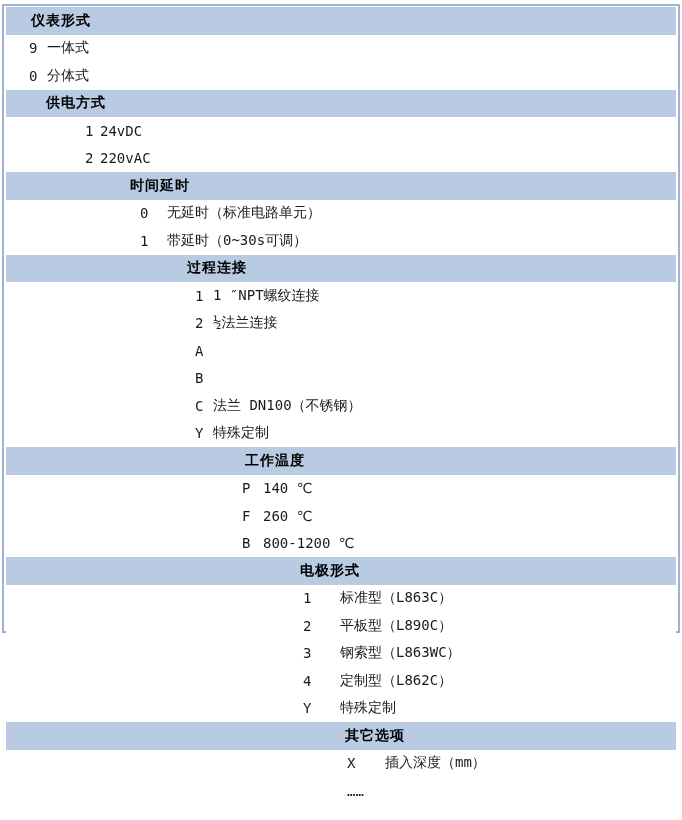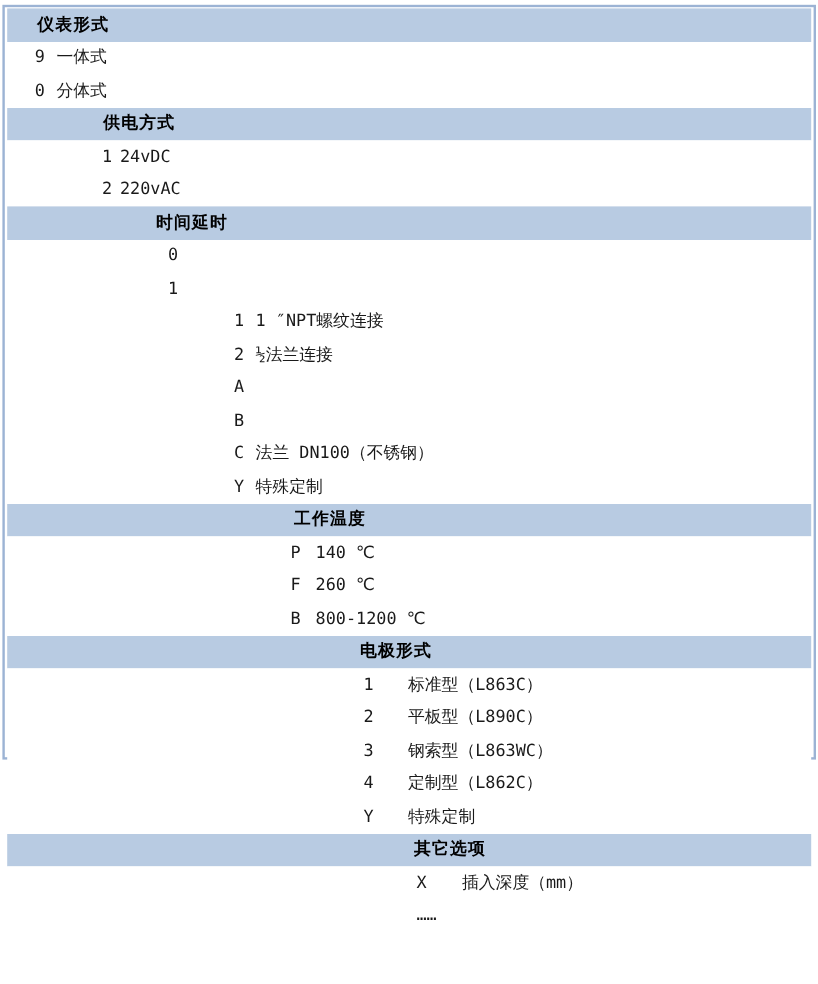--- a/index.html
+++ b/index.html
@@ -68,21 +68,21 @@
 
   <div class="row" style="padding-left: 23px;">
     <span class="code" style="width: 18px;">0</span>
     <span class="label">分体式</span>
   </div>
 </div>
   </section>
 
   <section class="section">
     <div class="band">
-      <span class="band-label" style="padding-left: 80px;">供电方式</span>
+      <span class="band-label" style="padding-left: 40px;">供电方式</span>
     </div>
     <div class="options">
   <div class="row" style="padding-left: 79px;">
     <span class="code" style="width: 15px;">1</span>
     <span class="label">24vDC</span>
   </div>
 
   <div class="row" style="padding-left: 79px;">
     <span class="code" style="width: 15px;">2</span>
     <span class="label">220vAC</span>
@@ -90,29 +90,34 @@
 </div>
   </section>
 
   <section class="section">
     <div class="band">
       <span class="band-label" style="padding-left: 124px; text-align: center;">时间延时</span>
     </div>
     <div class="options">
   <div class="row" style="padding-left: 134px;">
     <span class="code" style="width: 27px;">0</span>
+    <span class="label">无延时（标准电路单元）</span>
   </div>
 
   <div class="row" style="padding-left: 134px;">
     <span class="code" style="width: 27px;">1</span>
-  </div>
-</div>
-  </section>
-
-  <section class="section">
+    <span class="label">带延时（0~30s可调）</span>
+  </div>
+</div>
+  </section>
+
+  <section class="section">
+    <div class="band">
+      <span class="band-label" style="padding-left: 181px;">过程连接</span>
+    </div>
     <div class="options">
   <div class="row" style="padding-left: 189px;">
     <span class="code" style="width: 18px;">1</span>
     <span class="label">1 ″NPT螺纹连接</span>
   </div>
 
   <div class="row" style="padding-left: 189px;">
     <span class="code" style="width: 18px;">2</span>
     <span class="label">½法兰连接</span>
   </div>

